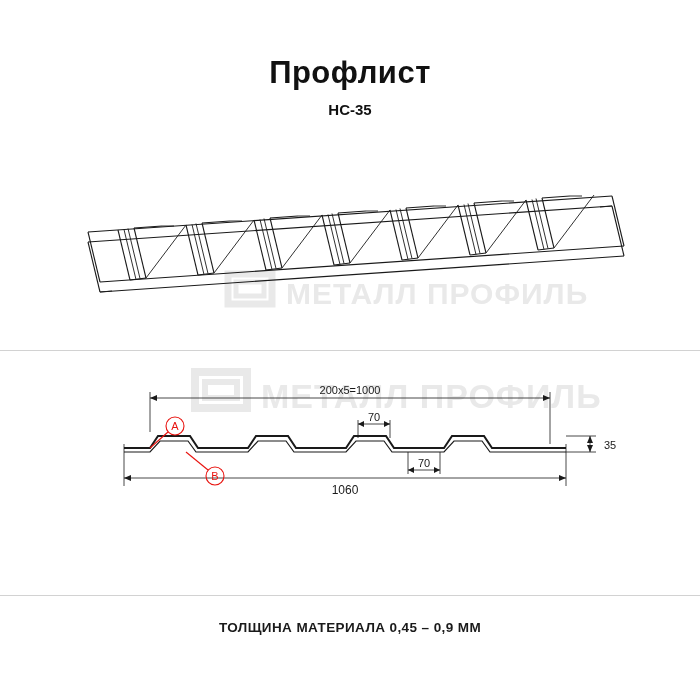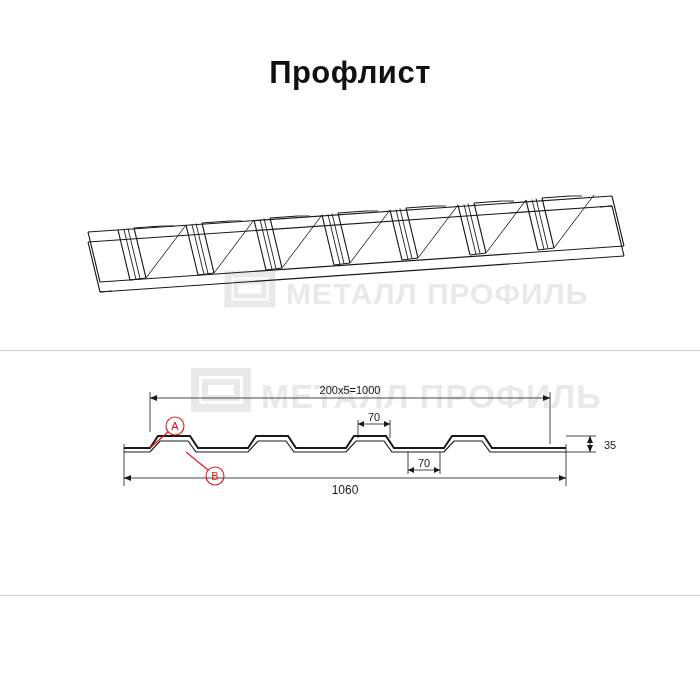--- a/index.html
+++ b/index.html
@@ -78,20 +78,21 @@
   text {
     font-family: "Liberation Sans", sans-serif;
   }
 </style>
 </head>
 <body>
 
 <div class="page">
 
   <div class="title">Профлист</div>
+  <div class="subtitle">НС-35</div>
 
   <div class="divider" id="divider-1"></div>
   <div class="divider" id="divider-2"></div>
 
   <svg class="wm-layer" width="700" height="700" viewBox="0 0 700 700">
     <g opacity="1">
 
       <g transform="translate(228,262)">
         <rect x="0" y="12" width="44" height="30" fill="none" stroke="#e9e9e9" stroke-width="7"></rect>
         <path d="M8,20 L36,20 L36,34 L8,34 Z" fill="none" stroke="#e9e9e9" stroke-width="5"></path>
@@ -276,14 +277,15 @@
     <g stroke="#e8130f" stroke-width="1.1" fill="none">
       <circle cx="175" cy="426" r="9"></circle>
       <path d="M168,432 L150,448"></path>
       <circle cx="215" cy="476" r="9"></circle>
       <path d="M208,470 L186,452"></path>
     </g>
     <text x="175" y="430" text-anchor="middle" font-size="11" fill="#e8130f">A</text>
     <text x="215" y="480" text-anchor="middle" font-size="11" fill="#e8130f">B</text>
   </svg>
 
+  <div class="footer-note">ТОЛЩИНА МАТЕРИАЛА 0,45 – 0,9 ММ</div>
 
 </div>
 
 </body></html>

